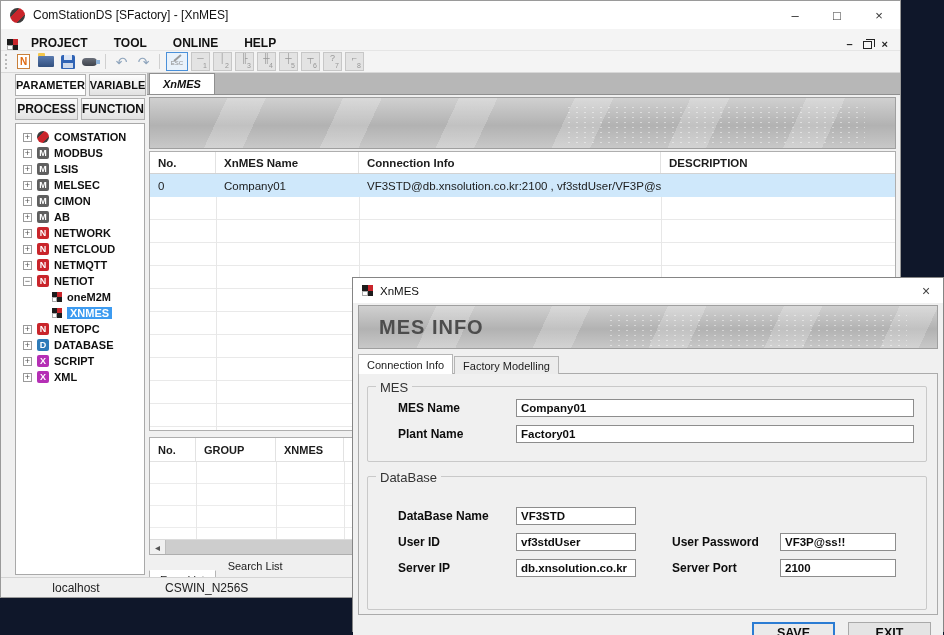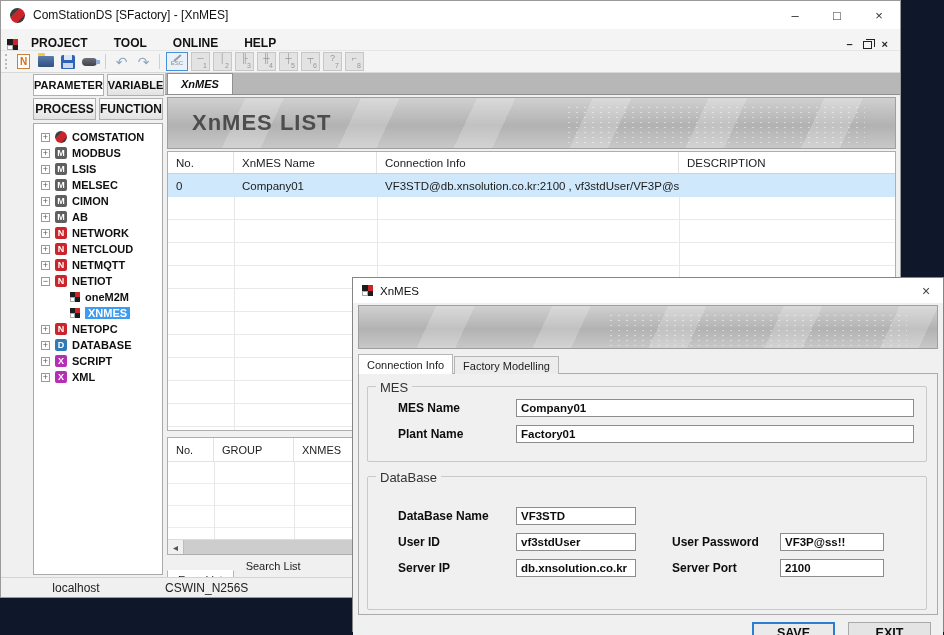--- a/index.html
+++ b/index.html
@@ -53,21 +53,21 @@
     flex-direction:column; align-items:center; justify-content:center; font-size:6px; color:#8a8a8a; position:relative; }
   .esc-btn::before { content:""; width:9px; height:2px; background:#9a9a9a; transform:rotate(-40deg); margin-bottom:1px; }
   .tool-btn { width:19px; height:19px; border:1px solid #c7c7c7; background:#e3e3e3; color:#979797;
     position:relative; display:flex; align-items:flex-start; justify-content:center; }
   .tool-glyph { font-size:9px; line-height:10px; }
   .tool-num { position:absolute; right:2px; bottom:0; font-size:7px; line-height:8px; }
 
   
   .workspace { flex:1; display:flex; min-height:0; }
 
-  .left-panel { width:146px; flex:none; display:flex; flex-direction:column; padding:1px 2px 2px 14px;margin-left:18px; }
+  .left-panel { width:146px; flex:none; display:flex; flex-direction:column; padding:1px 2px 2px 14px; }
   .ptab-row { display:flex; gap:3px; height:22px; flex:none; }
   .ptab { flex:1; display:flex; align-items:center; justify-content:center; font-size:11px; font-weight:bold;
     color:#111; border:1px solid #b0b0b0; background:linear-gradient(#fdfdfd,#e2e2e2); }
   .ptab.active { background:#fff; }
   .fbtn-row { display:flex; gap:3px; height:22px; flex:none; margin-top:2px; }
   .fbtn { flex:1; display:flex; align-items:center; justify-content:center; font-size:12px; font-weight:bold;
     color:#111; border:1px solid #b0b0b0; background:linear-gradient(#fdfdfd,#e2e2e2); }
   .treebox { flex:1; margin-top:3px; background:#fff; border:1px solid #a9a9a9; padding-top:5px;
     overflow:hidden; font-size:11px; font-weight:bold; }
   .titem { display:flex; align-items:center; height:16px; padding-left:7px; gap:5px; color:#101010; }
@@ -94,21 +94,21 @@
   .banner::before { content:""; position:absolute; inset:0;
     background:repeating-linear-gradient(115deg, transparent 0 70px, rgba(255,255,255,.20) 70px 105px); }
   .banner .dots { position:absolute; right:30px; top:7px; width:300px; height:38px; opacity:.55;
     background-image:radial-gradient(rgba(255,255,255,.8) 1px, transparent 1.4px); background-size:8px 5px; }
   .banner-title { font-size:22px; font-weight:bold; color:#4d4d4d; letter-spacing:1px; position:relative; }
 
   .main-table { flex:1; margin:2px 4px 0 2px; background:#fff; border:1px solid #aeaeae;
     display:flex; flex-direction:column; min-height:0; }
   .mt-header { display:flex; height:22px; border-bottom:1px solid #d2d2d2; font-size:11.5px; color:#1c1c1c;
     flex:none; }
-  .mt-col { padding-left:8px; border-right:1px solid #e2e2e2; height:100%; display:flex; align-items:center; }
+  .mt-col { padding-left:8px; border-right:1px solid #e2e2e2; height:100%; display:flex; align-items:center;font-weight:bold; }
   .c-no { width:66px; flex:none; } .c-name { width:143px; flex:none; } .c-conn { width:302px; flex:none; }
   .c-desc { flex:1; border-right:none; }
   .mt-row { display:flex; height:23px; align-items:center; font-size:11.5px; color:#1c1c1c; flex:none; }
   .mt-row.selected { background:#cfe8fb; }
   .mt-cell { padding-left:8px; height:100%; display:flex; align-items:center; white-space:nowrap; overflow:hidden; }
   .mt-fill { flex:1; position:relative;
     background:repeating-linear-gradient(180deg,#fff 0 22px, #e9e9e9 22px 23px); }
   .vline { position:absolute; top:0; bottom:0; width:1px; background:#e7e7e7; }
 
   .splitter { height:6px; flex:none; }
@@ -149,21 +149,21 @@
   .dlg-page { flex:1; margin:-1px 5px 0 5px; background:#f0f0f0; border:1px solid #ababab; padding:8px 10px 4px 8px; }
   .groupbox { border:1px solid #c9c9c9; border-radius:2px; position:relative; padding:12px 12px 6px 30px; }
   .gb-label { position:absolute; top:-7px; left:8px; background:#f0f0f0; padding:0 4px; font-size:13px; color:#333; }
   .gb-mes { height:76px; margin-top:4px; }
   .gb-db { height:134px; margin-top:14px; padding-top:30px; }
   .frow { display:flex; align-items:center; height:18px; margin-bottom:8px; }
   .flabel { width:118px; font-weight:bold; font-size:12px; color:#0d0d0d; flex:none; }
   .flabel2 { width:108px; font-weight:bold; font-size:12px; color:#0d0d0d; flex:none; margin-left:36px; }
   .finput { height:18px; border:1px solid #8d8d8d; background:#fff; font-size:11.5px; font-weight:bold;
     color:#0d0d0d; padding:0 4px; font-family:"Liberation Sans",sans-serif; outline:none; }
-  .w-wide { flex:1; } .w-med { width:120px; flex:none; } .w-med2 { width:104px; flex:none; }
+  .w-wide { flex:1; } .w-med { width:120px; flex:none; } .w-med2 { width:116px; flex:none; }
   .btnbar { height:36px; display:flex; align-items:center; justify-content:flex-end; gap:13px;
     padding-right:12px; background:#f0f0f0; flex:none; }
   .btn { width:83px; height:23px; display:flex; align-items:center; justify-content:center; font-size:12.5px;
     font-weight:bold; color:#0d0d0d; background:#e4e4e4; border:1px solid #a9a9a9; }
   .btn.primary { border:2px solid #2b7cd3; background:#eaeaea; }
 </style>
 </head>
 <body>
 
 <div class="screen">
@@ -360,21 +360,20 @@
         </div>
       </div>
 
       <div class="right-panel">
         <div class="doc-tabstrip">
           <span class="doc-tab">XnMES</span>
         </div>
 
         <div class="banner">
           <span class="dots"></span>
-          <span class="banner-title">XnMES LIST</span>
         </div>
 
         <div class="main-table">
           <div class="mt-header">
             <span class="mt-col c-no">No.</span>
             <span class="mt-col c-name">XnMES Name</span>
             <span class="mt-col c-conn">Connection Info</span>
             <span class="mt-col c-desc">DESCRIPTION</span>
           </div>
           <div class="mt-row selected">
@@ -430,20 +429,21 @@
           <i class="s2"></i>
           <i class="s3"></i>
           <i class="s4"></i>
         </span>
       <span>XnMES</span>
       <span class="dlg-close">×</span>
     </div>
 
     <div class="banner dlg-banner">
       <span class="dots"></span>
+      <span class="banner-title">MES INFO</span>
     </div>
 
     <div class="dlg-tabs">
       <span class="dlg-tab active">Connection Info</span>
       <span class="dlg-tab">Factory Modelling</span>
     </div>
 
     <div class="dlg-page">
       <div class="groupbox gb-mes">
         <span class="gb-label">MES</span>

